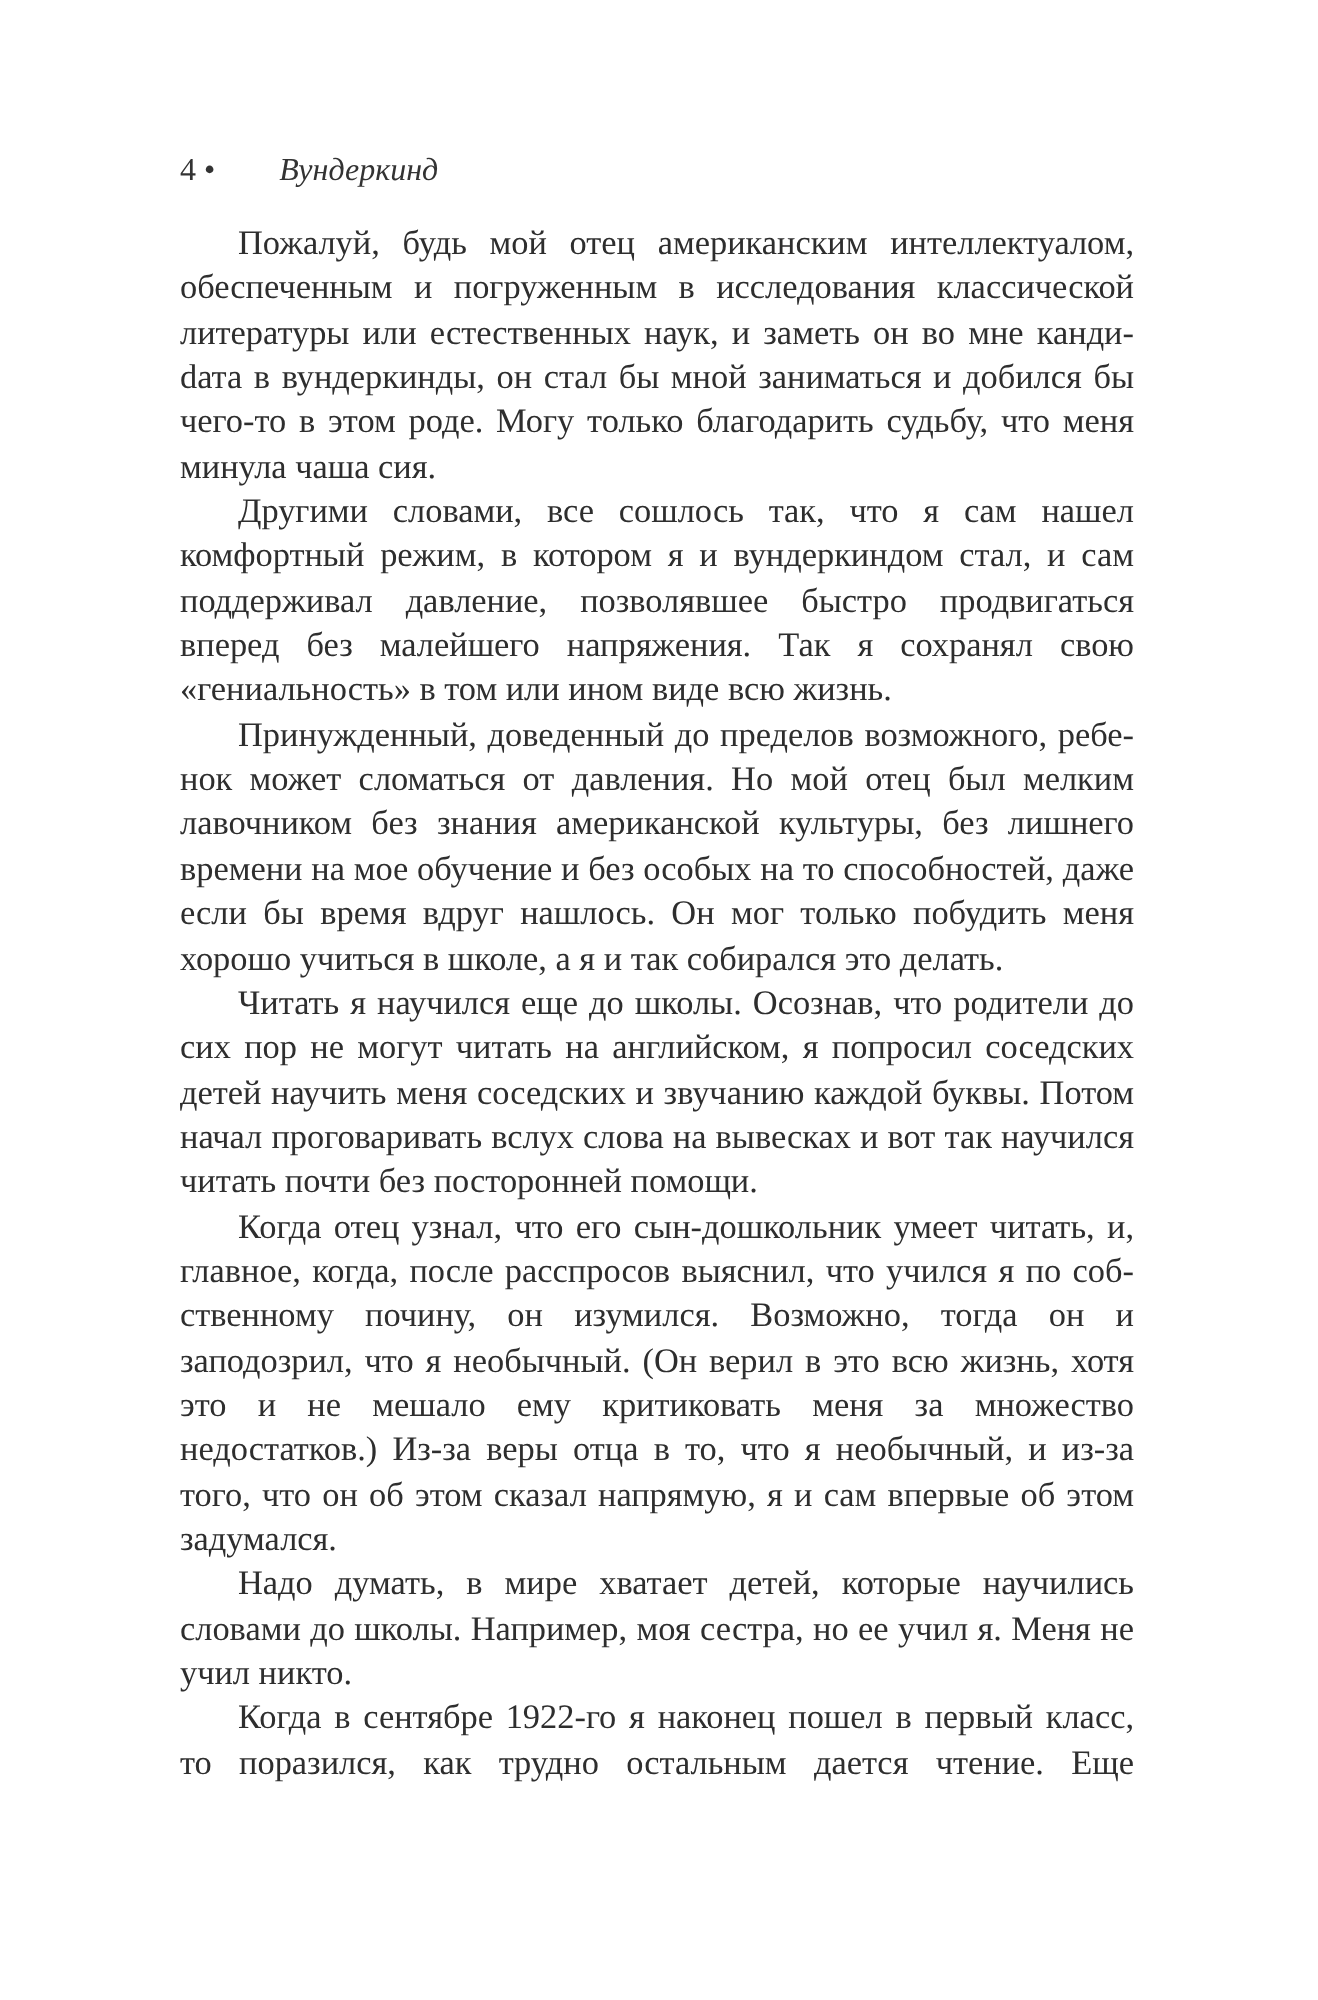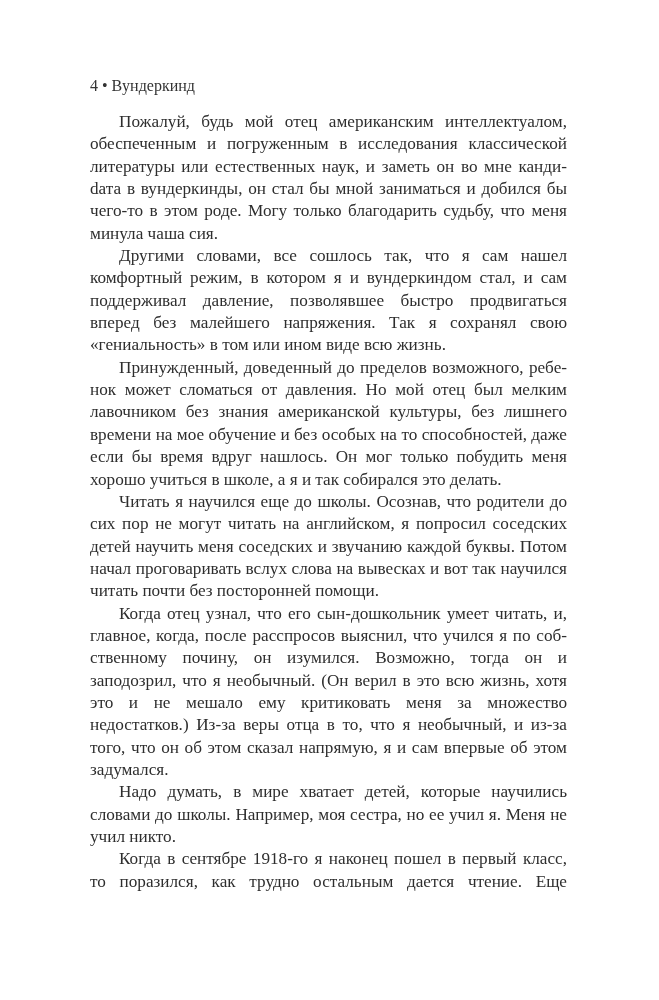--- a/index.html
+++ b/index.html
@@ -22,20 +22,22 @@
       width: 477px;
     }
     .running-head {
       font-size: 16px;
       line-height: 20px;
       height: 20px;
       color: #333;
       white-space: nowrap;
     }
     .running-head .title {
+      font-style: italic;
+      margin-left: 28px;
     }
     .body-text {
       margin-top: 15px;
       font-size: 17.2px;
       line-height: 22.35px;
       text-align: justify;
       hyphens: manual;
     }
     .body-text p {
       margin: 0;
@@ -55,15 +57,15 @@
     <span class="title">Вундеркинд</span>
   </div>
 
   <div class="body-text">
     <p>Пожалуй, будь мой отец американским интеллектуалом, обеспеченным и погруженным в исследования классической литературы или естественных наук, и заметь он во мне канди­dата в вундеркинды, он стал бы мной заниматься и добился бы чего-то в этом роде. Могу только благодарить судьбу, что меня минула чаша сия.</p>
     <p>Другими словами, все сошлось так, что я сам нашел комфорт­ный режим, в котором я и вундеркиндом стал, и сам поддерживал давление, позволявшее быстро продвигаться вперед без малей­шего напряжения. Так я сохранял свою «гениальность» в том или ином виде всю жизнь.</p>
     <p>Принужденный, доведенный до пределов возможного, ребе­нок может сломаться от давления. Но мой отец был мелким лавоч­ником без знания американской культуры, без лишнего времени на мое обучение и без особых на то способностей, даже если бы время вдруг нашлось. Он мог только побудить меня хорошо учить­ся в школе, а я и так собирался это делать.</p>
     <p>Читать я научился еще до школы. Осознав, что родители до сих пор не могут читать на английском, я попросил соседских детей научить меня соседских и звучанию каждой буквы. Потом начал проговаривать вслух слова на вывесках и вот так научился читать почти без посторонней помощи.</p>
     <p>Когда отец узнал, что его сын-дошкольник умеет читать, и, главное, когда, после расспросов выяснил, что учился я по соб­ственному почину, он изумился. Возможно, тогда он и заподозрил, что я необычный. (Он верил в это всю жизнь, хотя это и не мешало ему критиковать меня за множество недостатков.) Из-за веры отца в то, что я необычный, и из-за того, что он об этом сказал напря­мую, я и сам впервые об этом задумался.</p>
     <p>Надо думать, в мире хватает детей, которые научились словами до школы. Например, моя сестра, но ее учил я. Меня не учил ни­кто.</p>
-    <p class="last-line-justify">Когда в сентябре 1918-го я наконец пошел в первый класс, то поразился, как трудно остальным дается чтение. Еще</p>
+    <p class="last-line-justify">Когда в сентябре 1922-го я наконец пошел в первый класс, то поразился, как трудно остальным дается чтение. Еще</p>
   </div>
 </div>
 
 </body></html>

